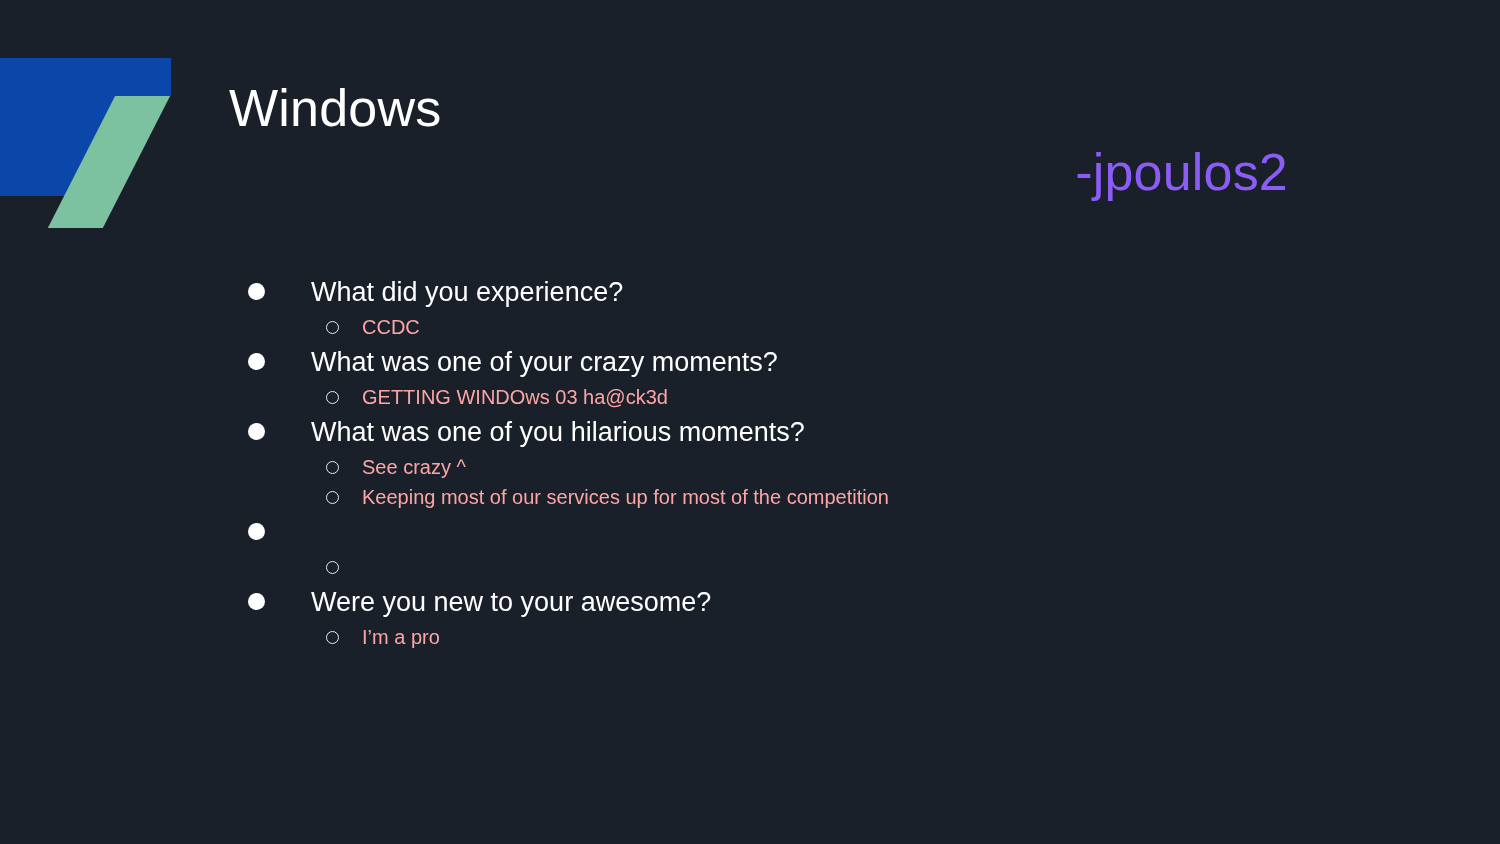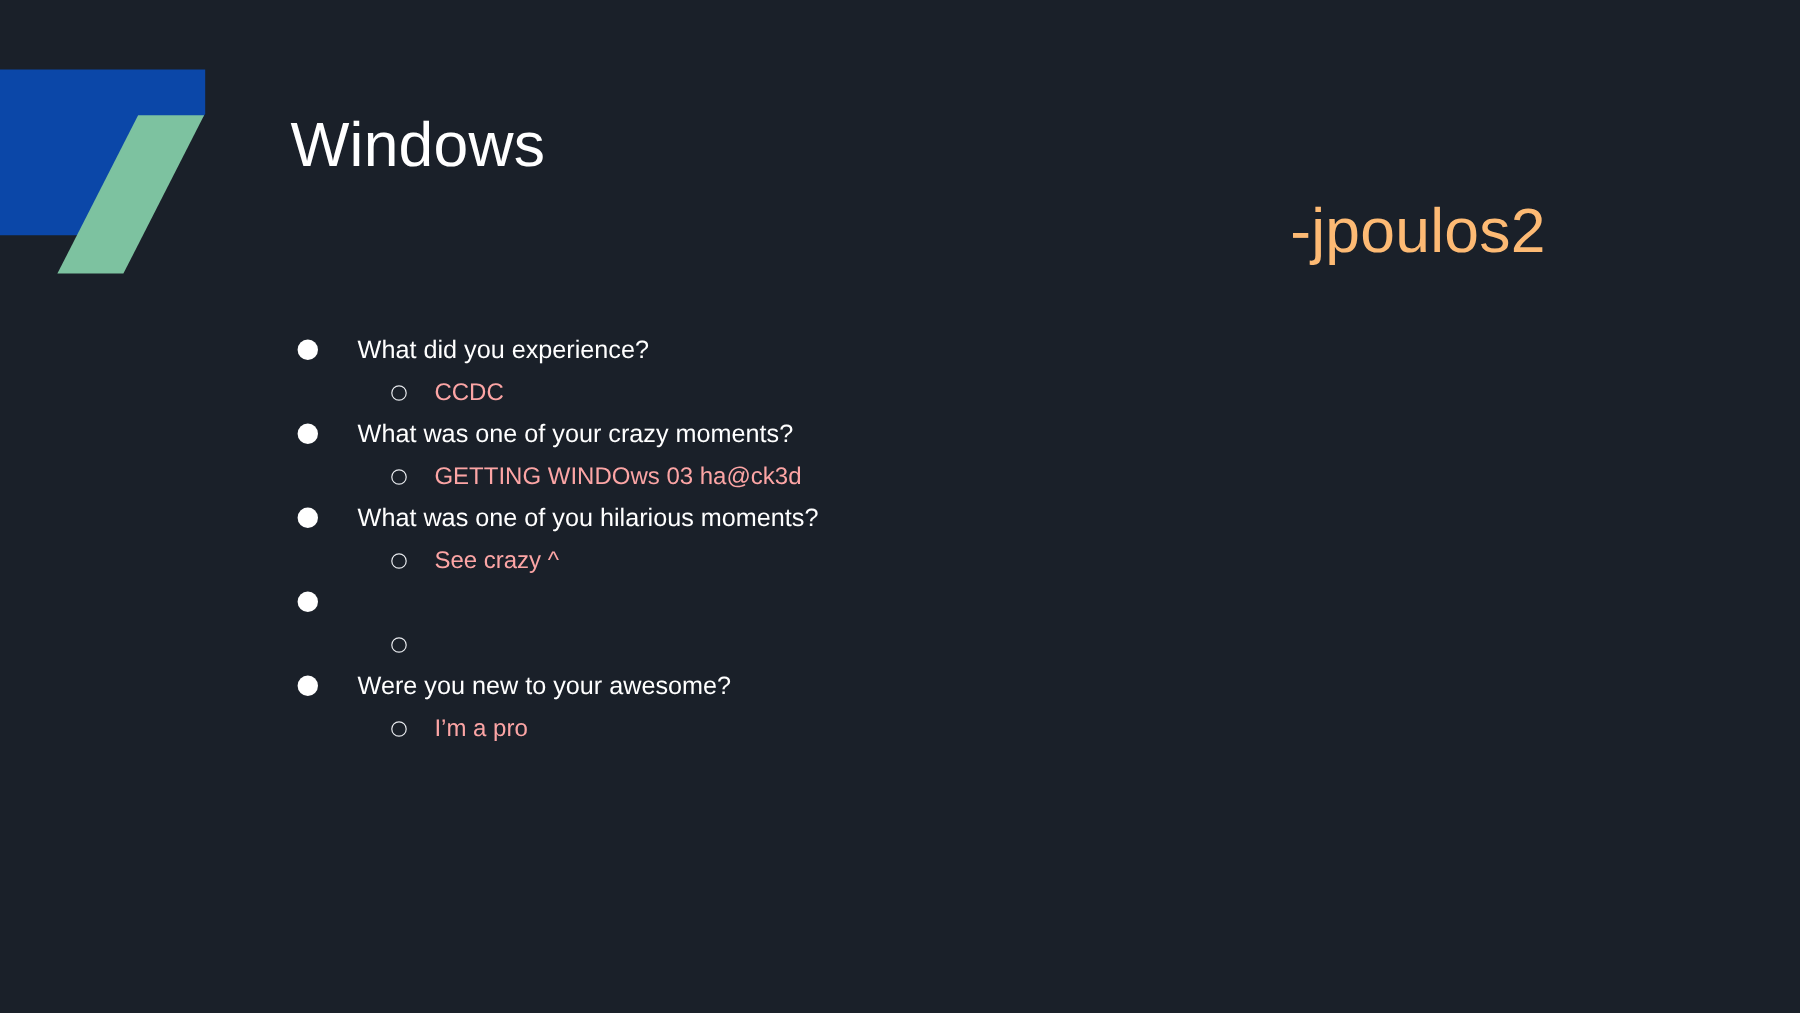--- a/index.html
+++ b/index.html
@@ -34,28 +34,28 @@
     left: 228px;
     top: 78px;
     width: 1060px;
   }
   .slide-title {
     font-size: 52px;
     font-weight: 400;
     color: #ffffff;
     line-height: 1.12;
     letter-spacing: 0.2px;
-    margin: 14px;
+    margin: 1px;
   }
   .slide-subtitle {
     margin: 0;
     margin-top: 6px;
     font-size: 52px;
     font-weight: 400;
-    color: #fdba74;
+    color: #8b5cf6;
     line-height: 1.12;
     text-align: right;
     letter-spacing: 0.2px;
   }
 
   
   .body-list {
     position: absolute;
     left: 248px;
     top: 272px;
@@ -70,22 +70,22 @@
   }
   .bullet-l1 .marker {
     flex: 0 0 auto;
     width: 17px;
     height: 17px;
     border-radius: 50%;
     background: #ffffff;
     margin-top: 11px;
   }
   .bullet-l1 .text {
-    margin-left: 33px;
-    font-size: 21px;
+    margin-left: 46px;
+    font-size: 27px;
     font-weight: 400;
     color: #ffffff;
     line-height: 40px;
     white-space: nowrap;
   }
 
   .bullet-l2 {
     display: flex;
     align-items: flex-start;
     margin: 0;
@@ -147,20 +147,24 @@
 
     <div class="bullet-l1">
       <span class="marker"></span>
       <span class="text">What was one of you hilarious moments?</span>
     </div>
     <div class="bullet-l2">
       <span class="marker"></span>
       <span class="text">See crazy ^</span>
     </div>
 
+    <div class="bullet-l2">
+      <span class="marker"></span>
+      <span class="text">Keeping most of our services up for most of the competition</span>
+    </div>
 
     <div class="bullet-l1">
       <span class="marker"></span>
     </div>
     <div class="bullet-l2">
       <span class="marker"></span>
     </div>
 
     <div class="bullet-l1">
       <span class="marker"></span>

